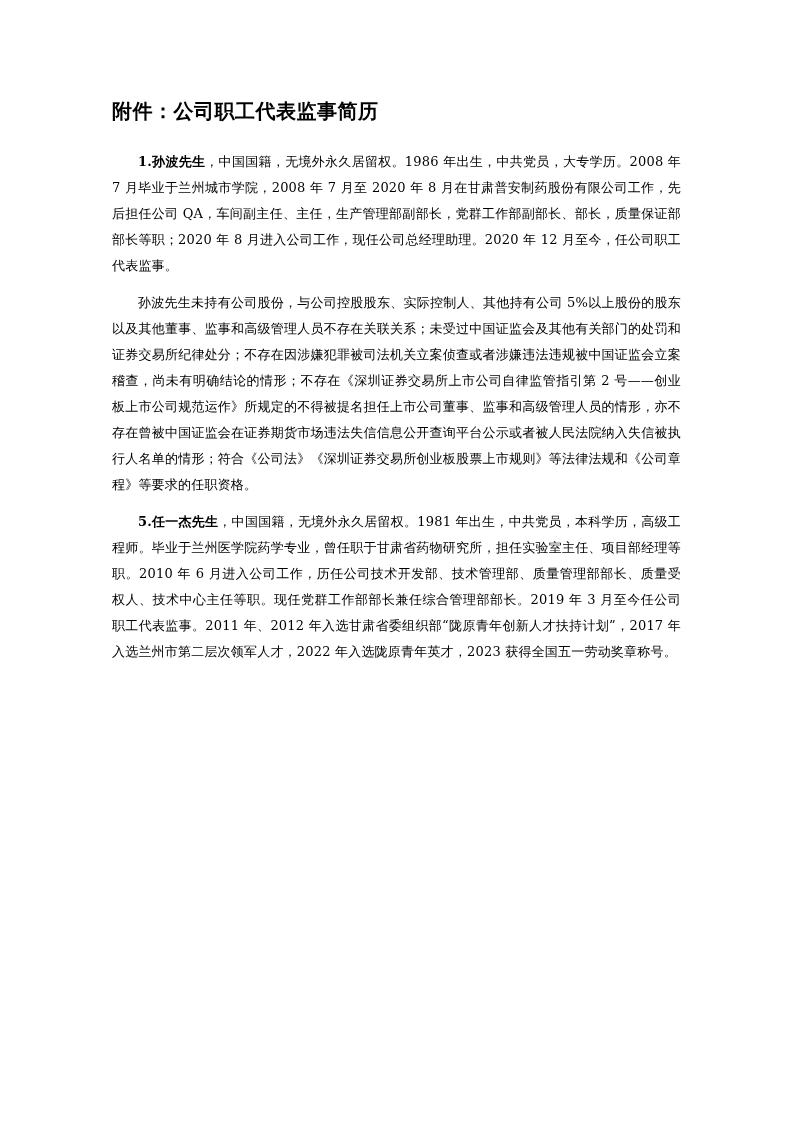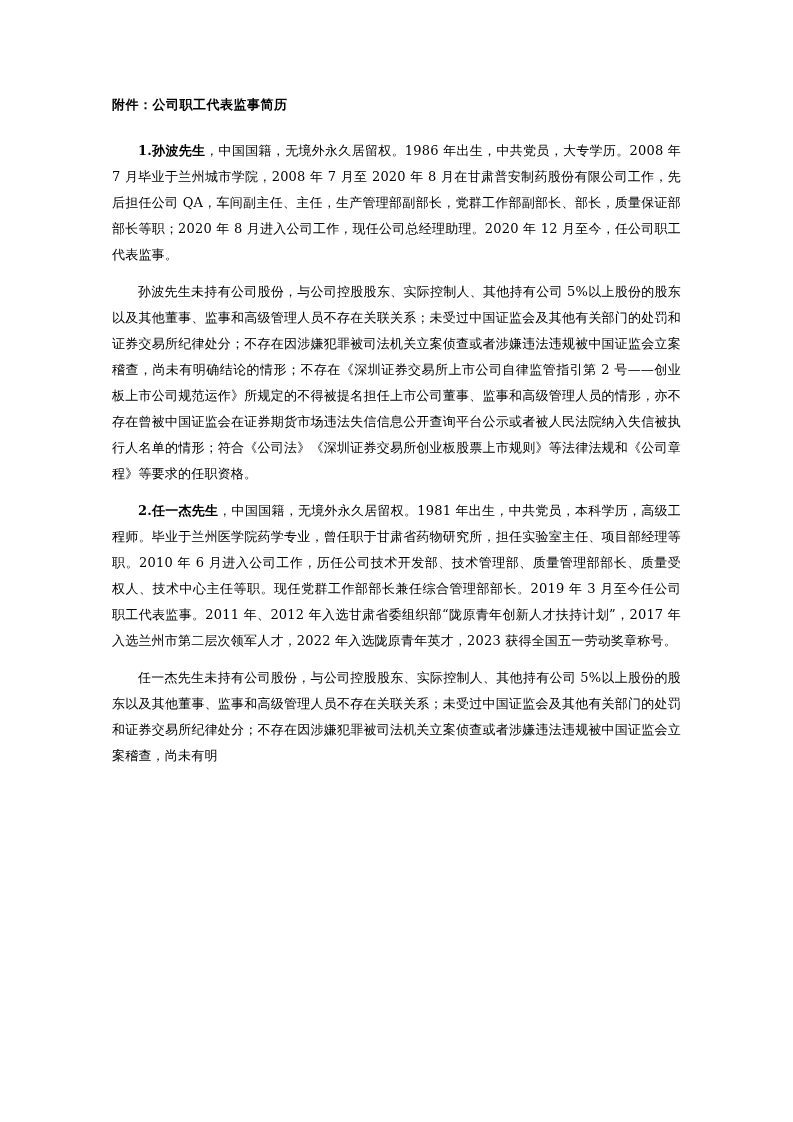--- a/index.html
+++ b/index.html
@@ -17,21 +17,21 @@
   .page {
     position: relative;
     width: 793px;
     height: 1122px;
     box-sizing: border-box;
     padding: 95px 112px 90px 112px;
     background: #ffffff;
     overflow: hidden;
   }
   .doc-title {
-    font-size: 13px;
+    font-size: 20px;
     font-weight: bold;
     letter-spacing: 0.5px;
     line-height: 1.6;
     margin: 0 0 22px 0;
   }
   .para {
     font-size: 13px;
     line-height: 2.0;
     margin: 0;
     text-align: justify;
@@ -52,17 +52,16 @@
 <body>
 
 <div class="page">
 
   <h1 class="doc-title">附件：公司职工代表监事简历</h1>
 
   <p class="para indent"><span class="lead">1.孙波先生</span><span>，中国国籍，无境外永久居留权。1986 年出生，中共党员，大专学历。2008 年 7 月毕业于兰州城市学院，2008 年 7 月至 2020 年 8 月在甘肃普安制药股份有限公司工作，先后担任公司 QA，车间副主任、主任，生产管理部副部长，党群工作部副部长、部长，质量保证部部长等职；2020 年 8 月进入公司工作，现任公司总经理助理。2020 年 12 月至今，任公司职工代表监事。</span></p>
 
   <p class="para indent"><span>孙波先生未持有公司股份，与公司控股股东、实际控制人、其他持有公司 5%以上股份的股东以及其他董事、监事和高级管理人员不存在关联关系；未受过中国证监会及其他有关部门的处罚和证券交易所纪律处分；不存在因涉嫌犯罪被司法机关立案侦查或者涉嫌违法违规被中国证监会立案稽查，尚未有明确结论的情形；不存在《深圳证券交易所上市公司自律监管指引第 2 号——创业板上市公司规范运作》所规定的不得被提名担任上市公司董事、监事和高级管理人员的情形，亦不存在曾被中国证监会在证券期货市场违法失信信息公开查询平台公示或者被人民法院纳入失信被执行人名单的情形；符合《公司法》《深圳证券交易所创业板股票上市规则》等法律法规和《公司章程》等要求的任职资格。</span></p>
 
-  <p class="para indent"><span class="lead">2.任一杰先生</span><span>，中国国籍，无境外永久居留权。1981 年出生，中共党员，本科学历，高级工程师。毕业于兰州医学院药学专业，曾任职于甘肃省药物研究所，担任实验室主任、项目部经理等职。2010 年 6 月进入公司工作，历任公司技术开发部、技术管理部、质量管理部部长、质量受权人、技术中心主任等职。现任党群工作部部长兼任综合管理部部长。2019 年 3 月至今任公司职工代表监事。2011 年、2012 年入选甘肃省委组织部“陇原青年创新人才扶持计划”，2017 年入选兰州市第二层次领军人才，2022 年入选陇原青年英才，2023 获得全国五一劳动奖章称号。</span></p>
+  <p class="para indent"><span class="lead">5.任一杰先生</span><span>，中国国籍，无境外永久居留权。1981 年出生，中共党员，本科学历，高级工程师。毕业于兰州医学院药学专业，曾任职于甘肃省药物研究所，担任实验室主任、项目部经理等职。2010 年 6 月进入公司工作，历任公司技术开发部、技术管理部、质量管理部部长、质量受权人、技术中心主任等职。现任党群工作部部长兼任综合管理部部长。2019 年 3 月至今任公司职工代表监事。2011 年、2012 年入选甘肃省委组织部“陇原青年创新人才扶持计划”，2017 年入选兰州市第二层次领军人才，2022 年入选陇原青年英才，2023 获得全国五一劳动奖章称号。</span></p>
 
-  <p class="para indent"><span>任一杰先生未持有公司股份，与公司控股股东、实际控制人、其他持有公司 5%以上股份的股东以及其他董事、监事和高级管理人员不存在关联关系；未受过中国证监会及其他有关部门的处罚和证券交易所纪律处分；不存在因涉嫌犯罪被司法机关立案侦查或者涉嫌违法违规被中国证监会立案稽查，尚未有明</span></p>
 
 </div>
 
 </body></html>

